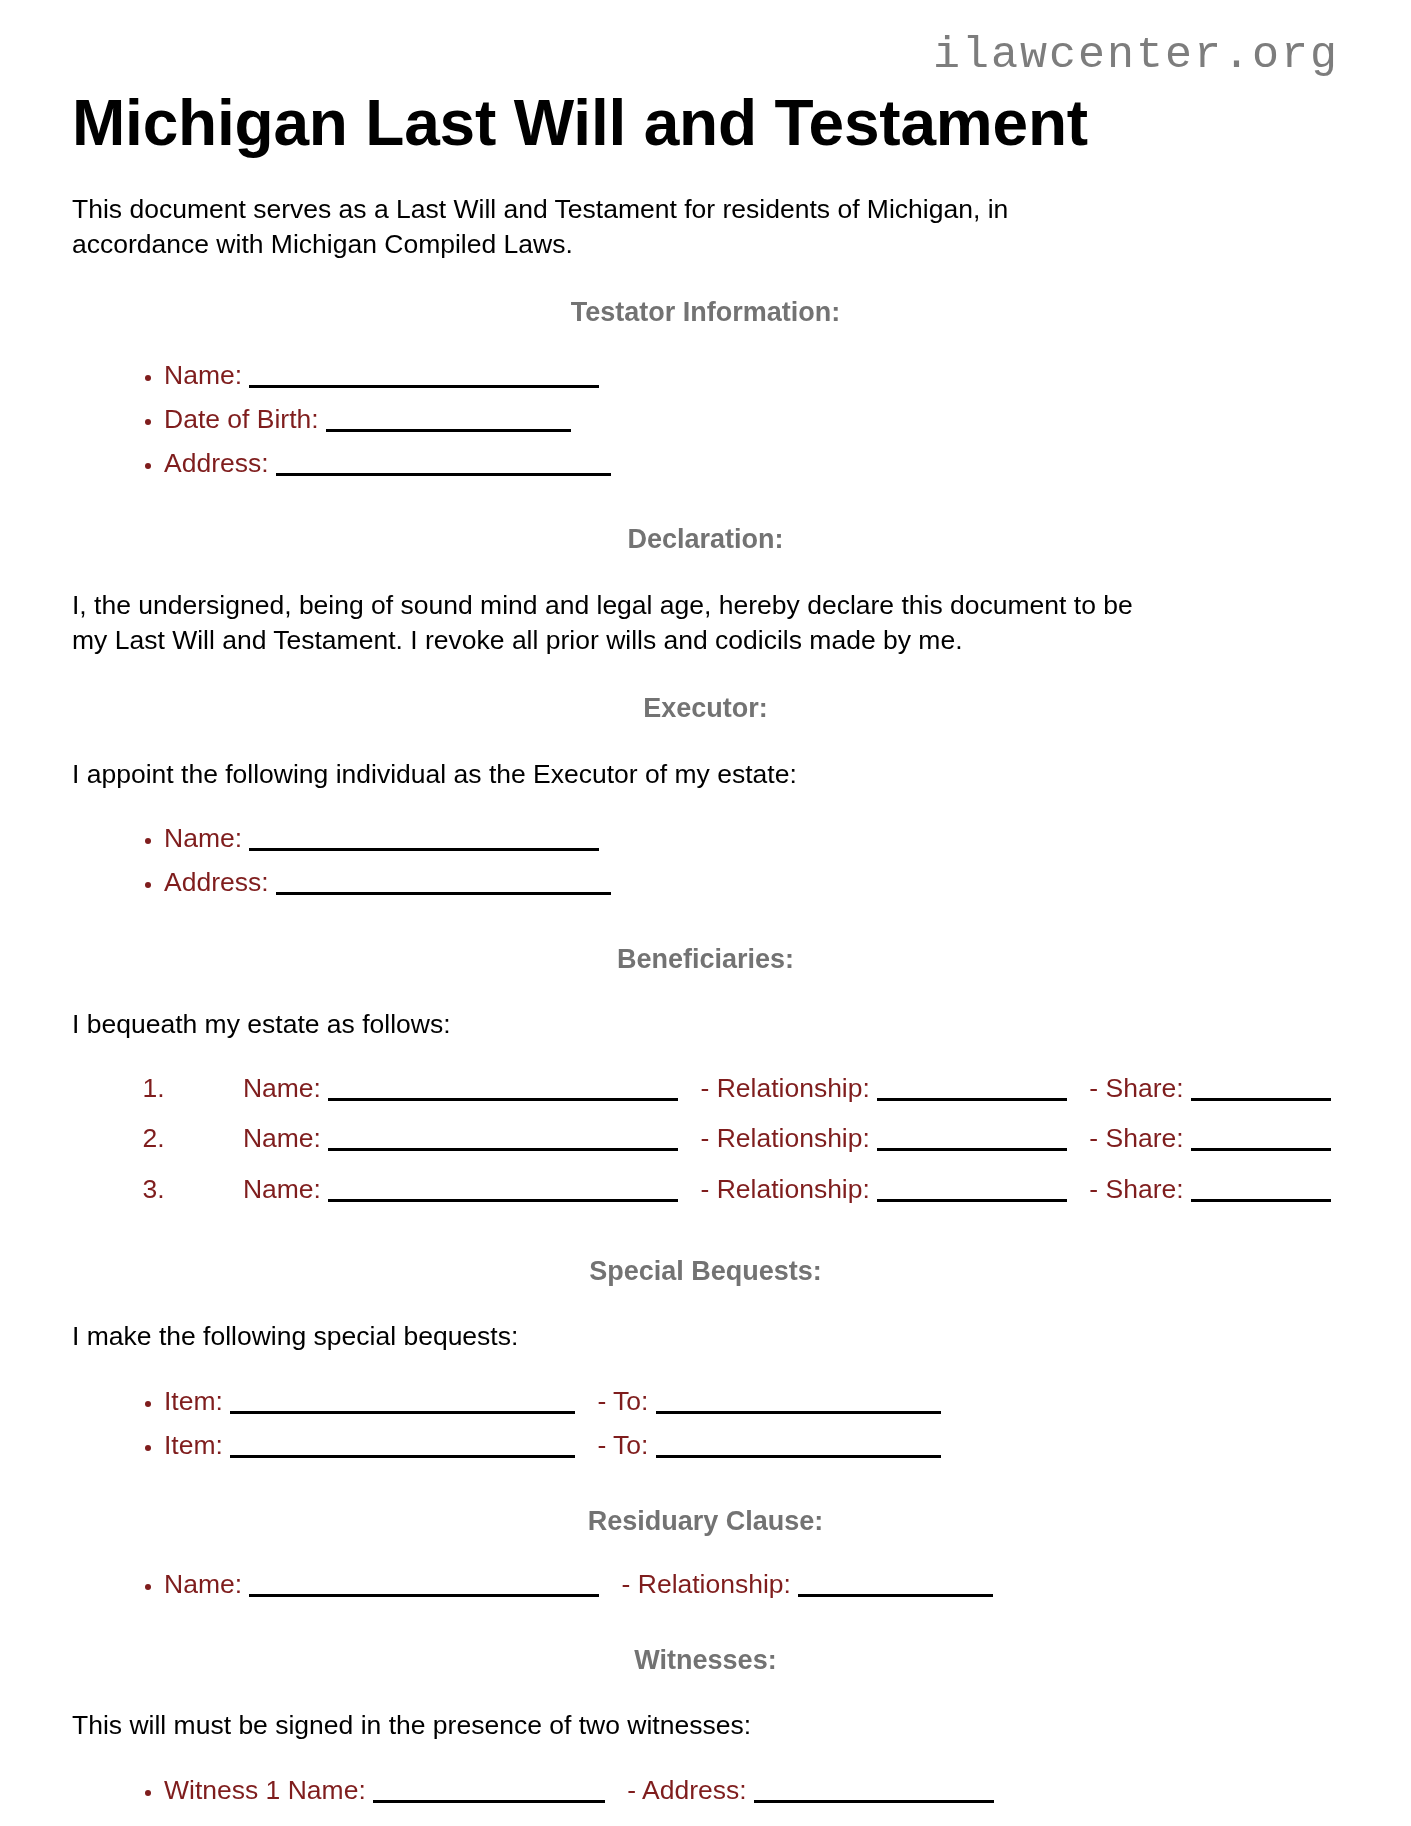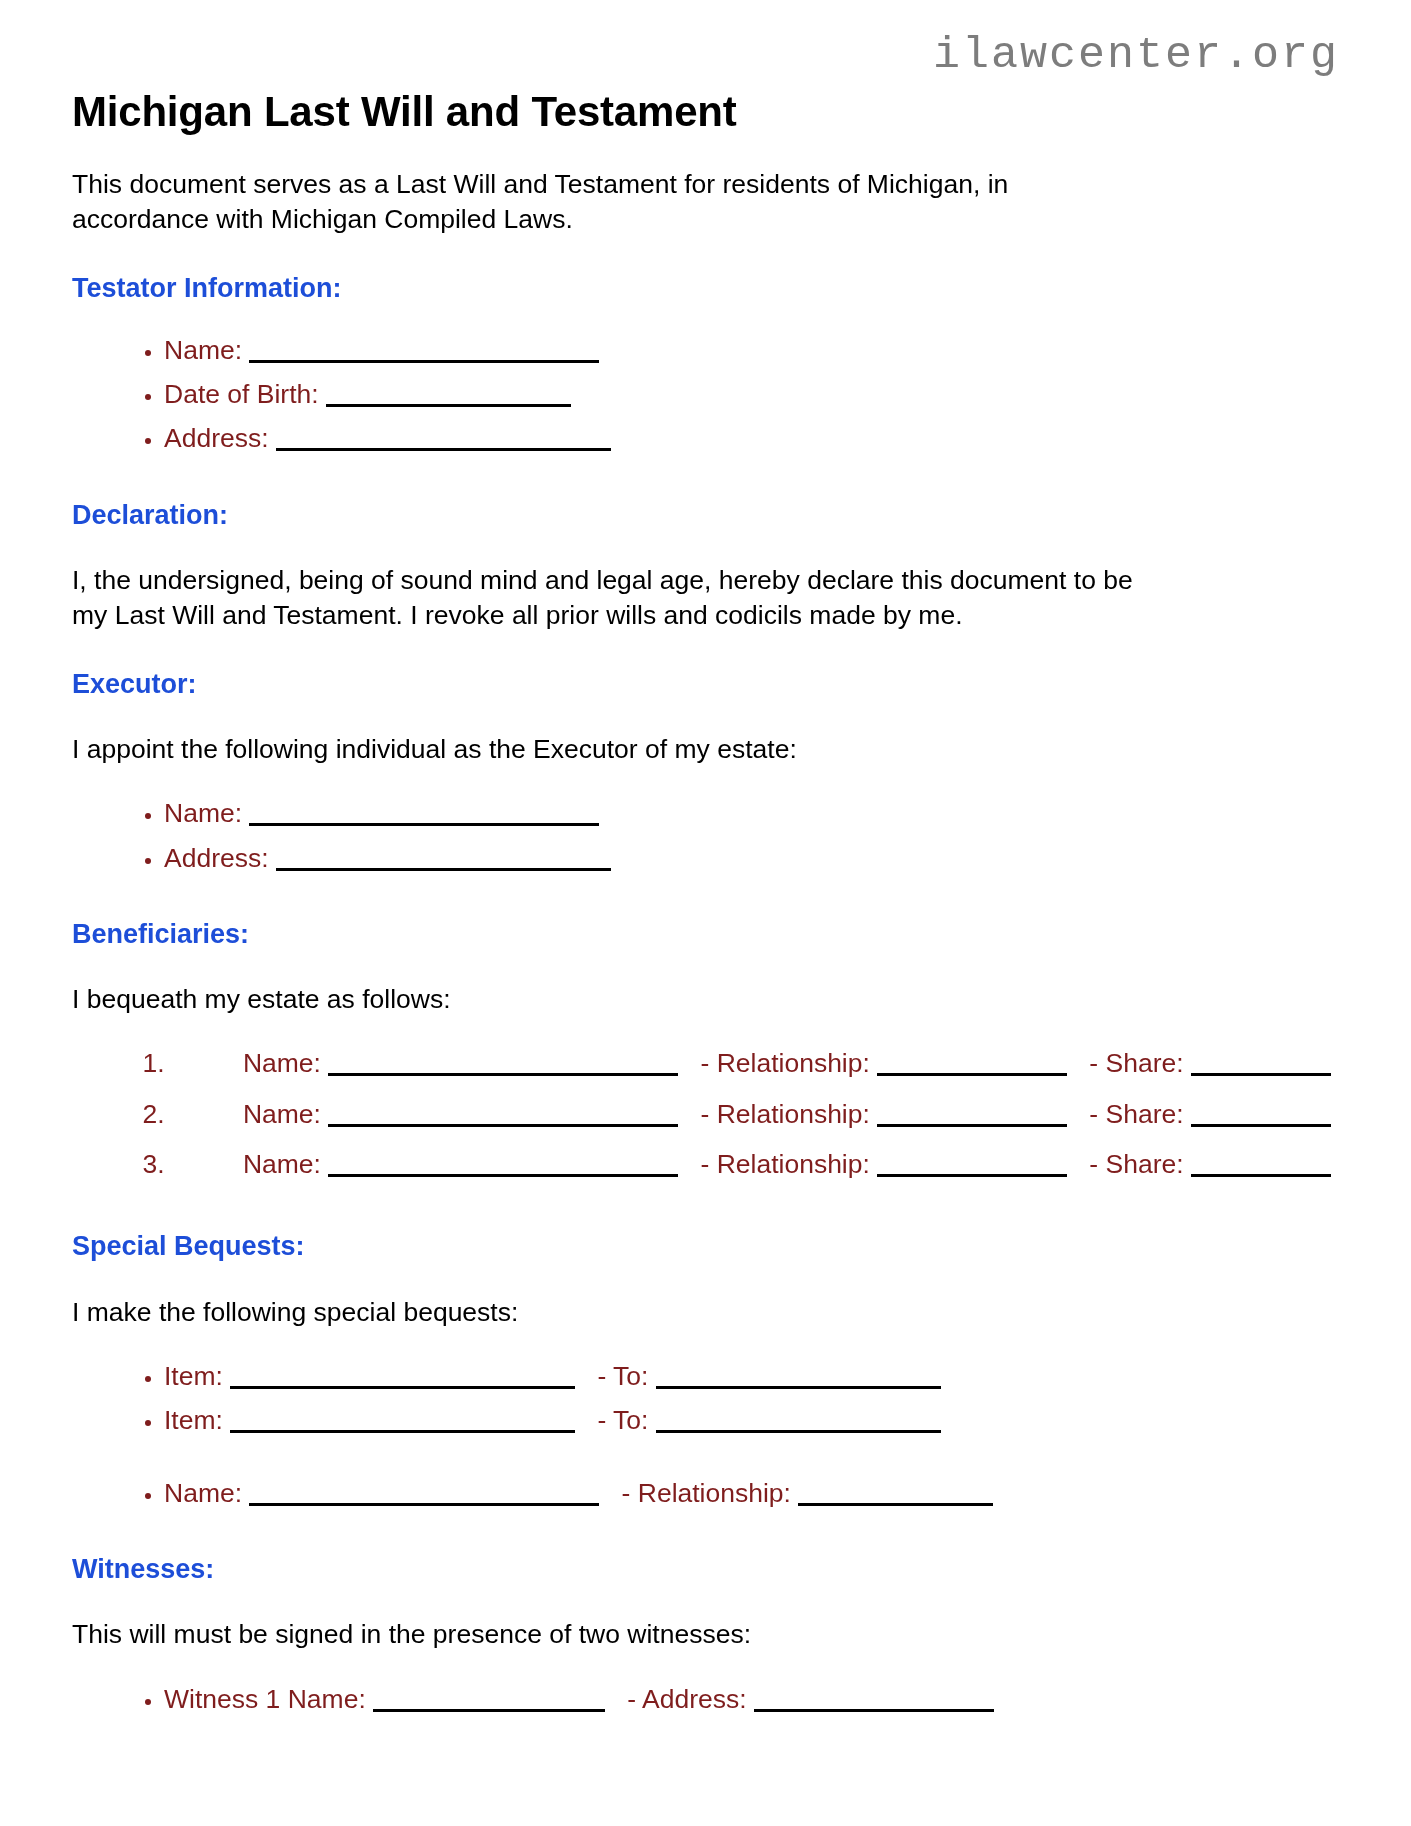--- a/index.html
+++ b/index.html
@@ -30,21 +30,21 @@
     font-family: "Liberation Mono", "DejaVu Sans Mono", monospace;
     font-size: 45px;
     letter-spacing: 2px;
     color: #7d7d7d;
     white-space: nowrap;
     line-height: 1;
   }
   h1.doc-title {
     margin: 0;
     padding-top: 88px;
-    font-size: 42px;
+    font-size: 64px;
     font-weight: bold;
     line-height: 1.12;
     letter-spacing: -0.2px;
     color: #000;
   }
   p.para {
     margin: 0;
     padding-top: 32px;
     font-size: 26.5px;
     line-height: 1.33;
@@ -53,21 +53,22 @@
   }
   p.para.tight {
     max-width: 1100px;
   }
   h2.section {
     margin: 0;
     padding-top: 34px;
     font-size: 27px;
     font-weight: bold;
     line-height: 1.2;
-    color: #1d4ed8;
+    color: #737373;
+    text-align: center;
   }
   ul.fields, ol.fields {
     margin: 0;
     padding-top: 20px;
     padding-left: 84px;
     padding-bottom: 0;
     list-style-position: outside;
     font-size: 26.5px;
     line-height: 1.37;
   }
@@ -185,20 +186,21 @@
     </li>
     <li>
       <span>Item:</span>
       <span class="blank" style="width:345px"></span>
       <span class="sep"> </span>
       <span>- To:</span>
       <span class="blank" style="width:285px"></span>
     </li>
   </ul>
 
+  <h2 class="section">Residuary Clause:</h2>
   <ul class="fields">
     <li>
       <span>Name:</span>
       <span class="blank" style="width:350px"></span>
       <span class="sep"> </span>
       <span>- Relationship:</span>
       <span class="blank" style="width:195px"></span>
     </li>
   </ul>
 

